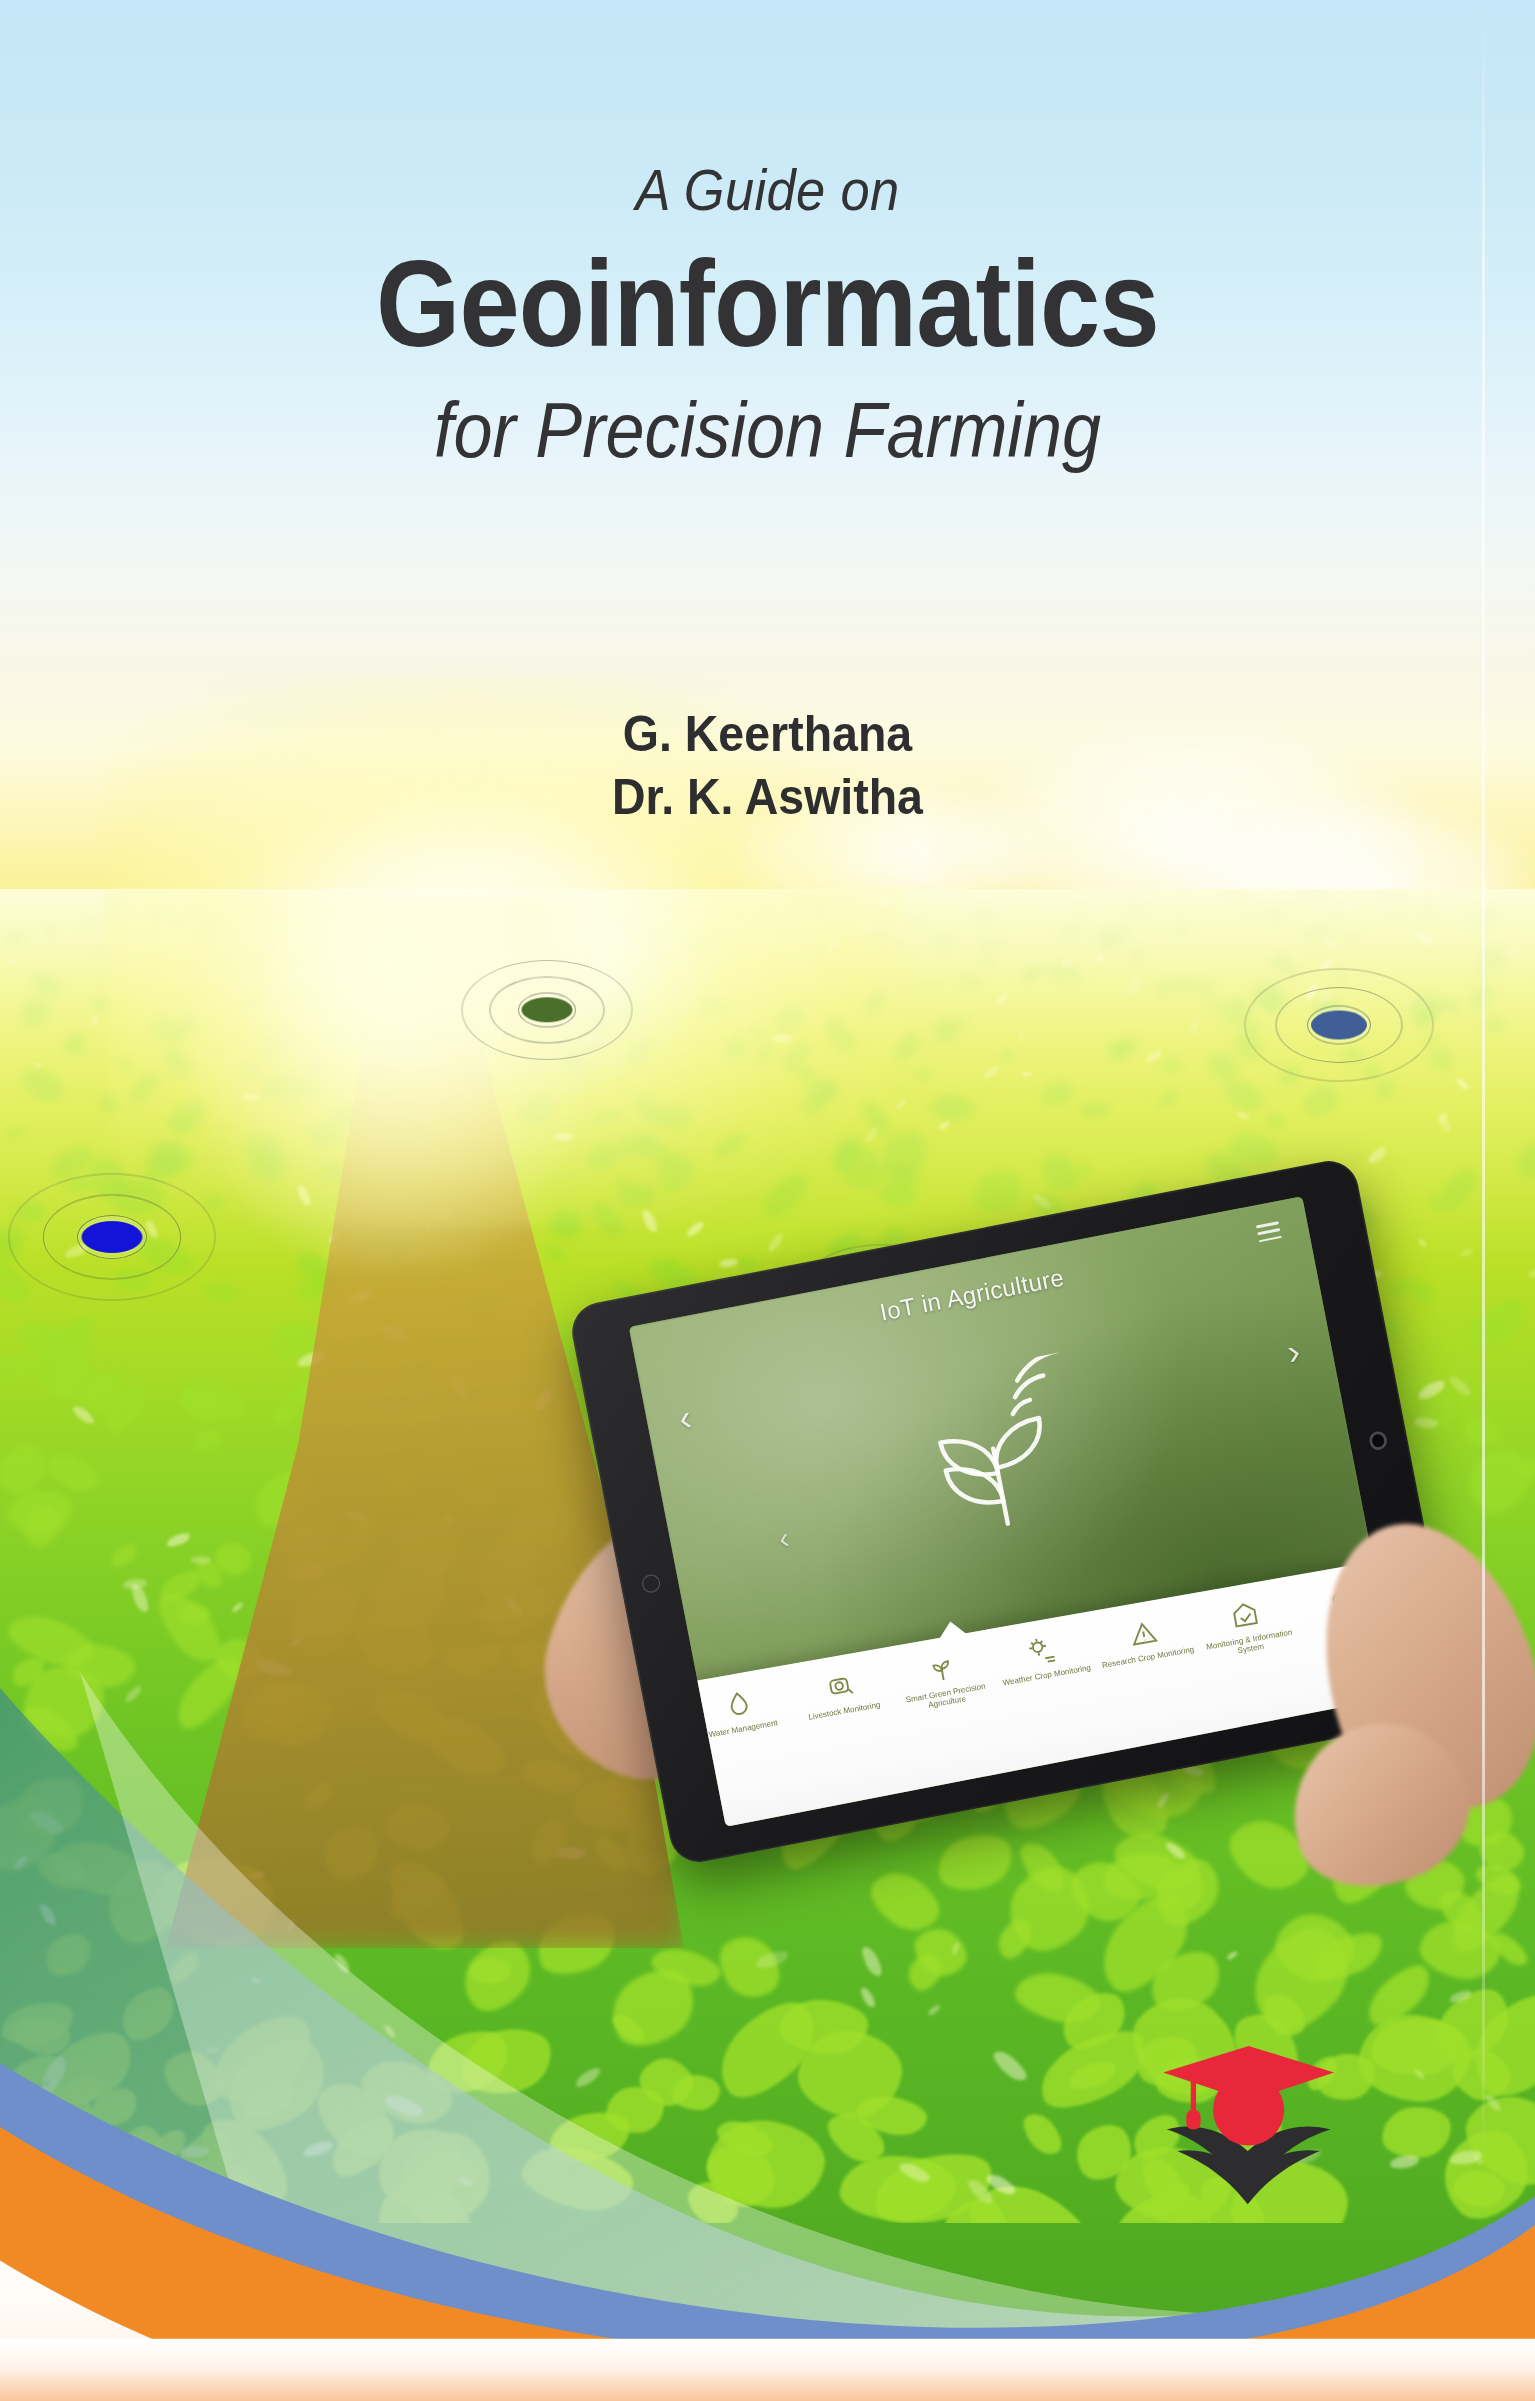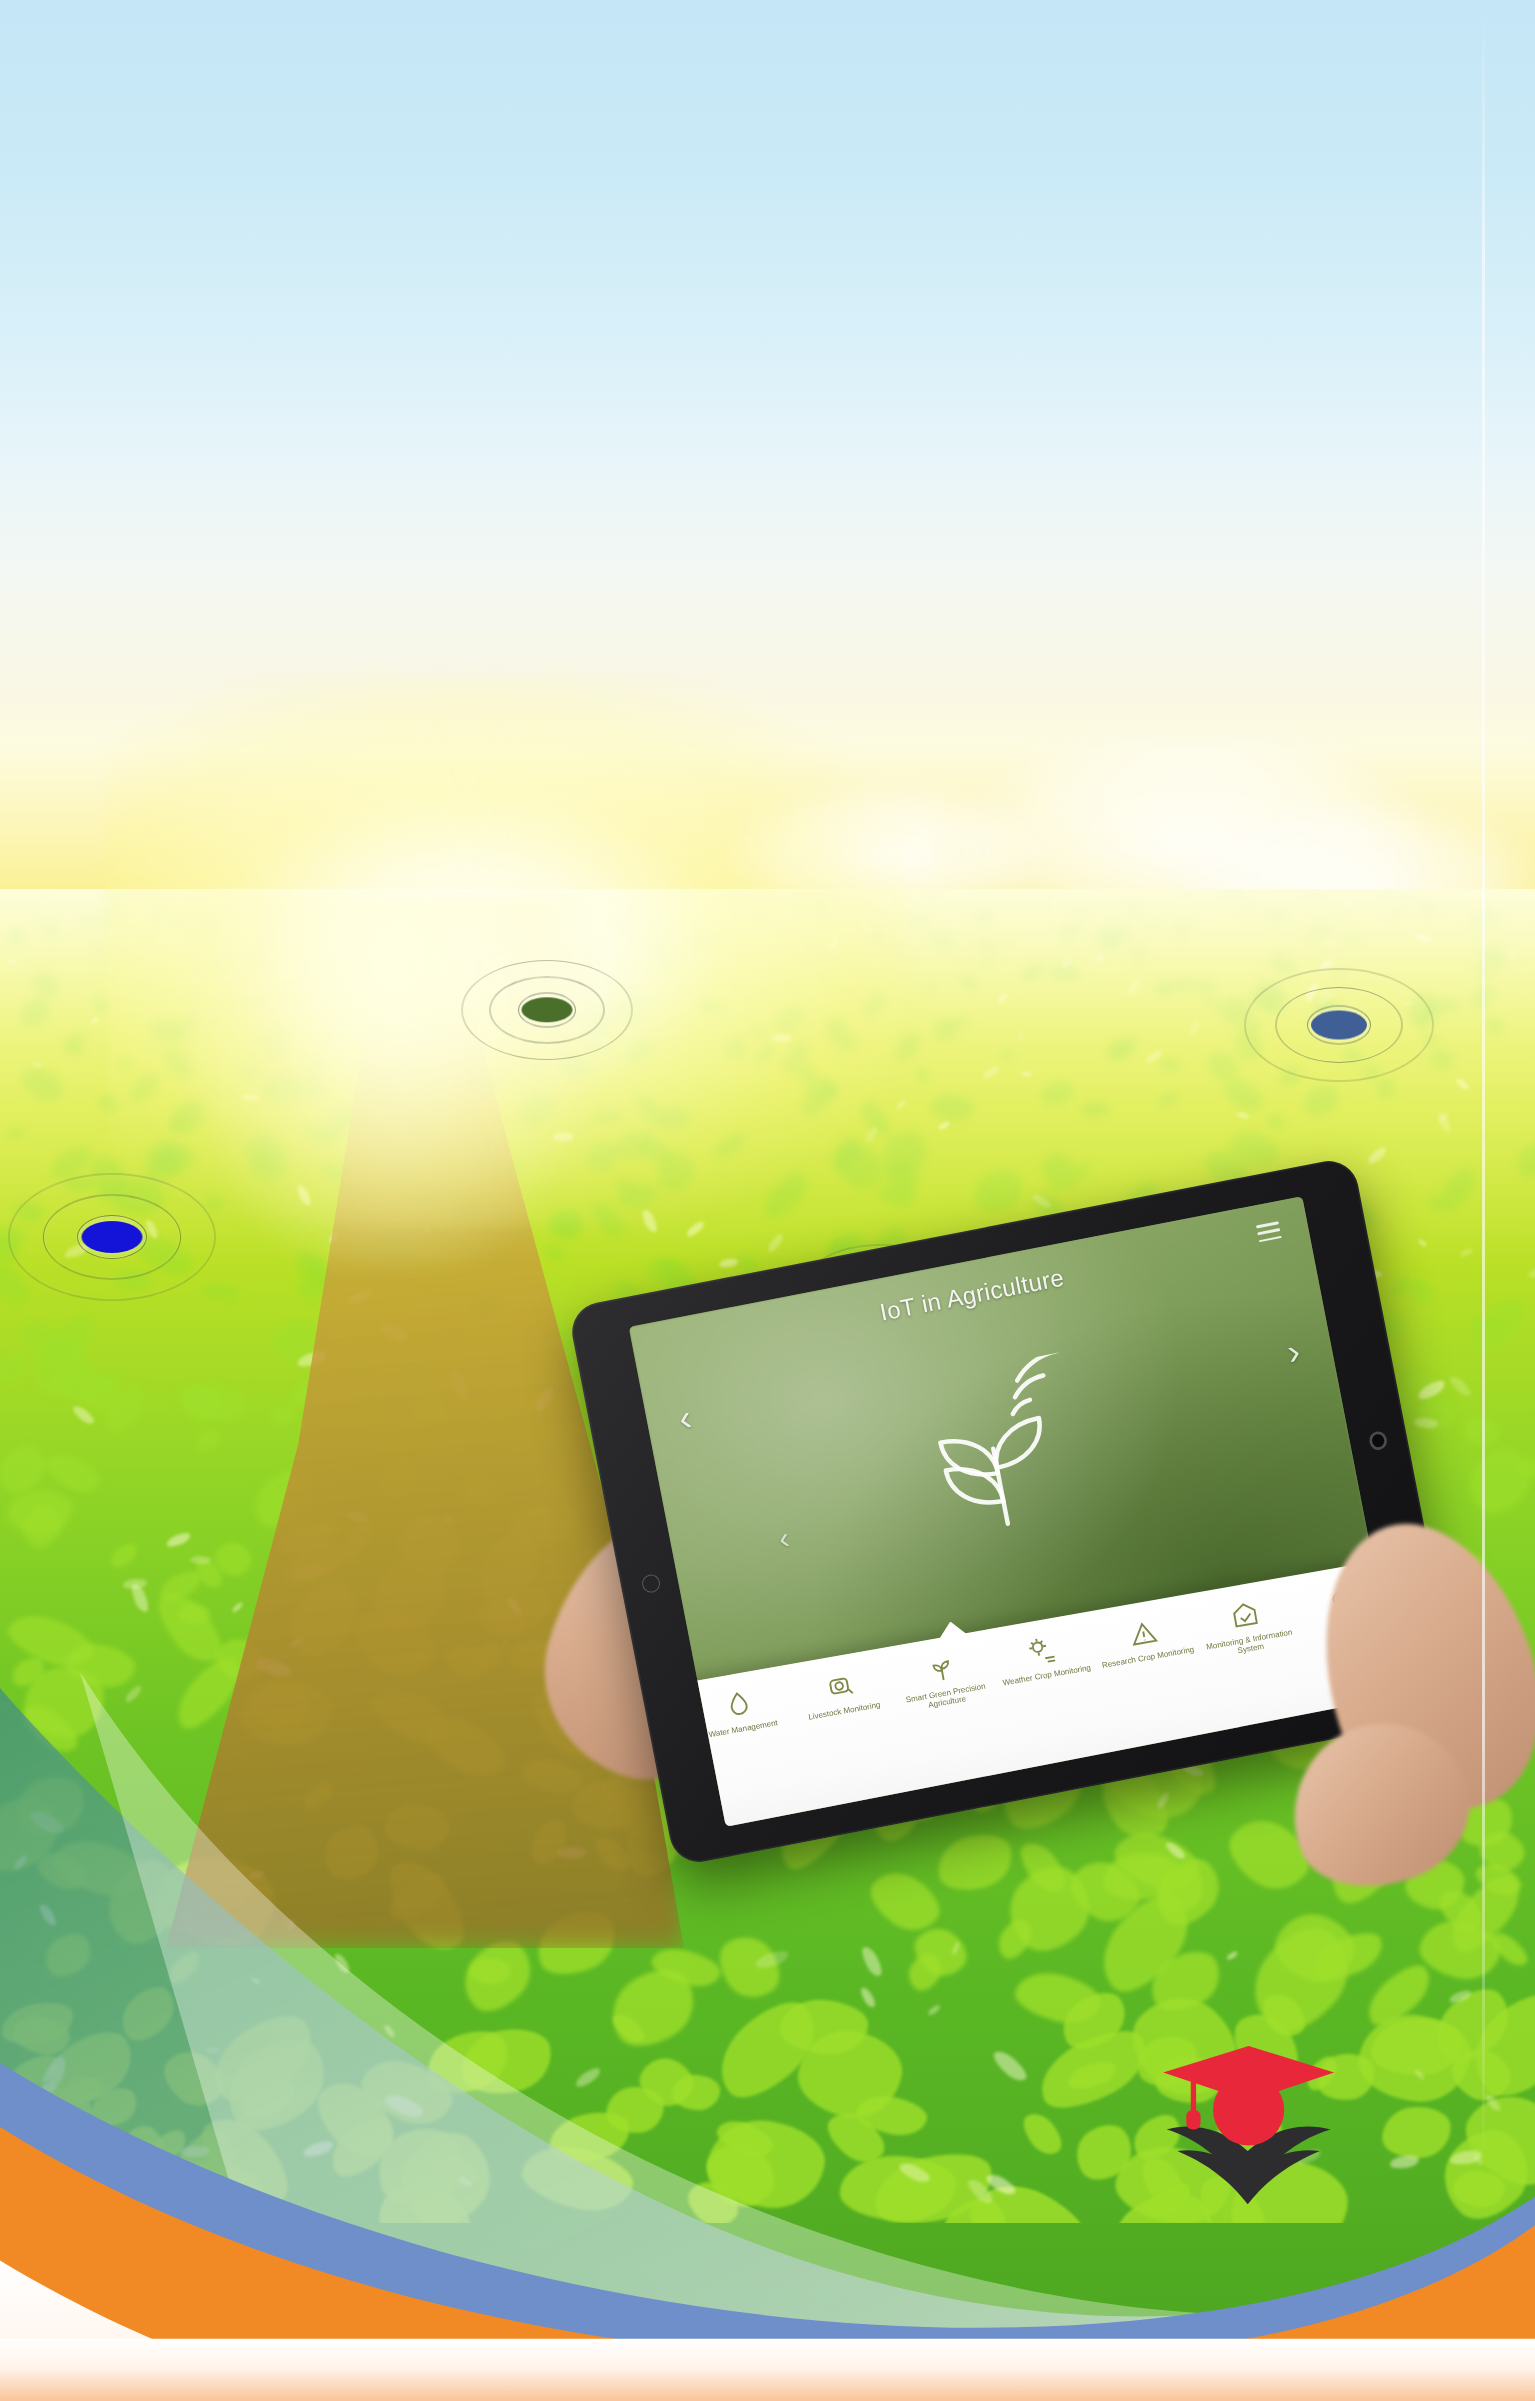--- a/index.html
+++ b/index.html
@@ -1247,16 +1247,25 @@
 
       <circle cx="104" cy="82" r="40" fill="#e8283a"></circle>
 
       <path d="M104,10 L200,40 L104,72 L8,40 Z" fill="#e8283a"></path>
 
       <path d="M42,48 L42,84" stroke="#e8283a" stroke-width="6" fill="none"></path>
       <rect x="34" y="82" width="16" height="22" rx="7" fill="#e8283a"></rect>
     </svg>
   </div>
 
-
+  <div class="titlebox">
+    <div class="t-guide">A Guide on</div>
+    <div class="t-main">Geoinformatics</div>
+    <div class="t-sub">for Precision Farming</div>
+  </div>
+
+  <div class="authors">
+    <div class="a-line">G. Keerthana</div>
+    <div class="a-line">Dr. K. Aswitha</div>
+  </div>
 
 </div>
 
 
 </body></html>

